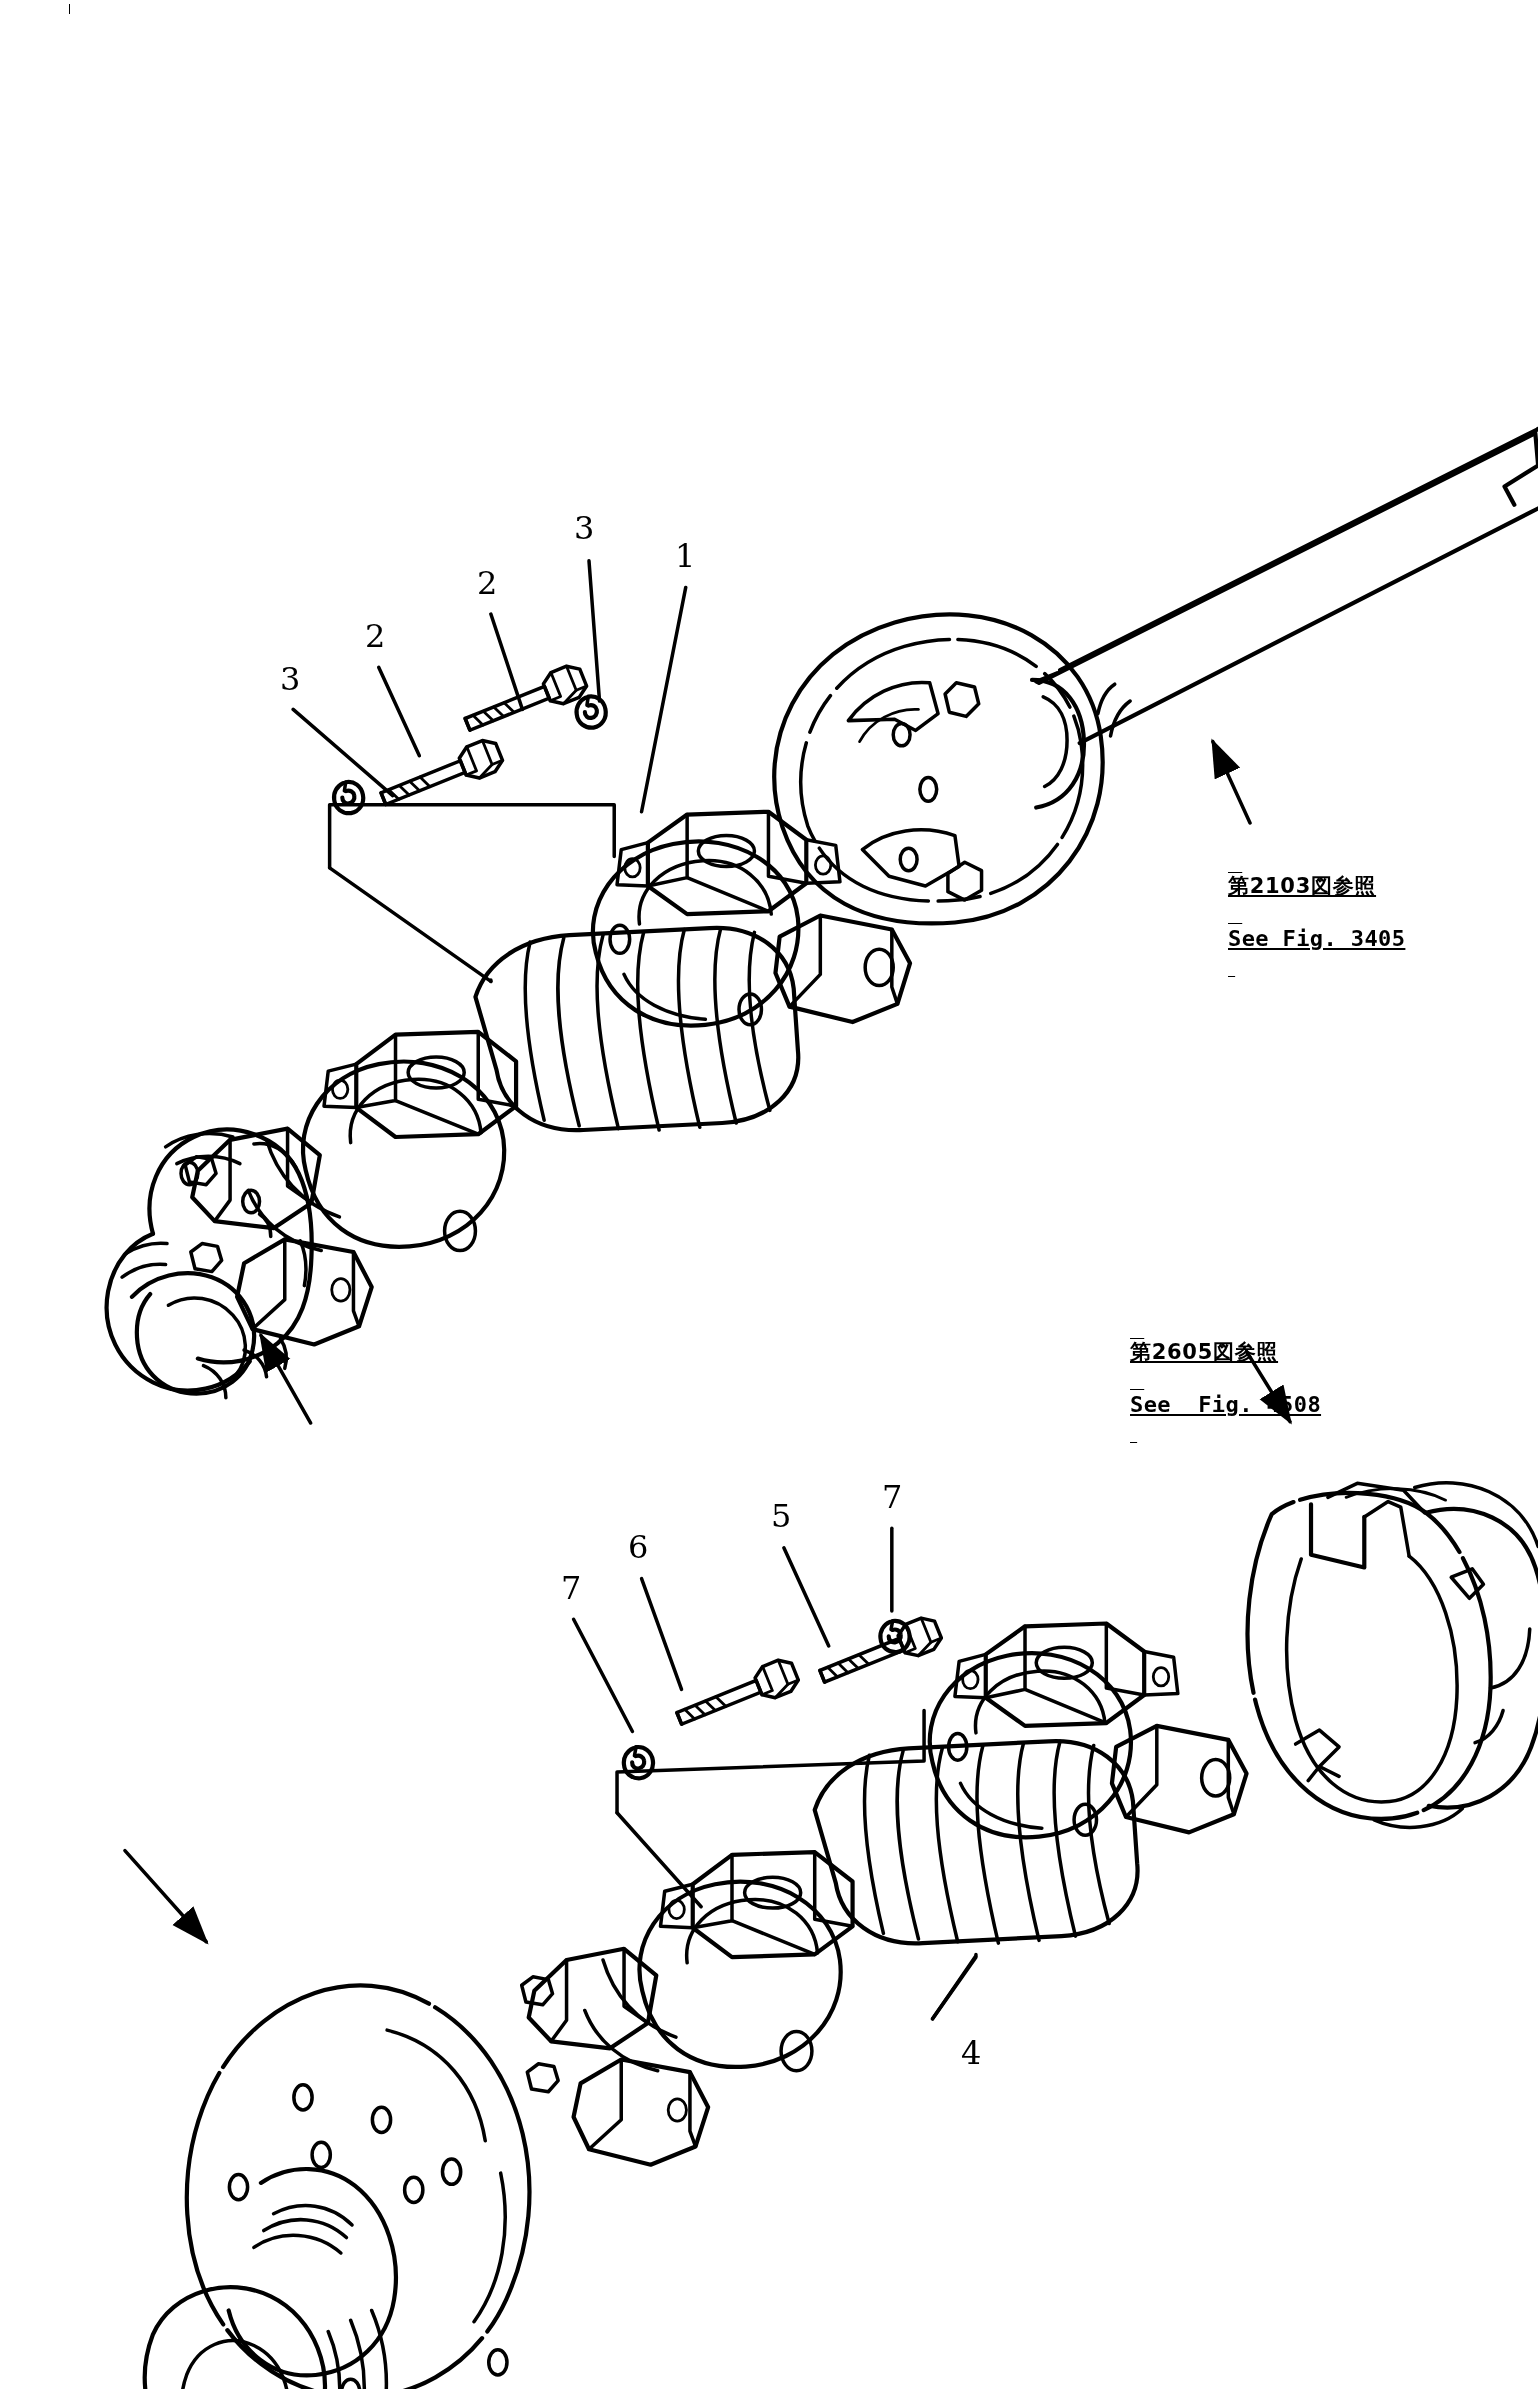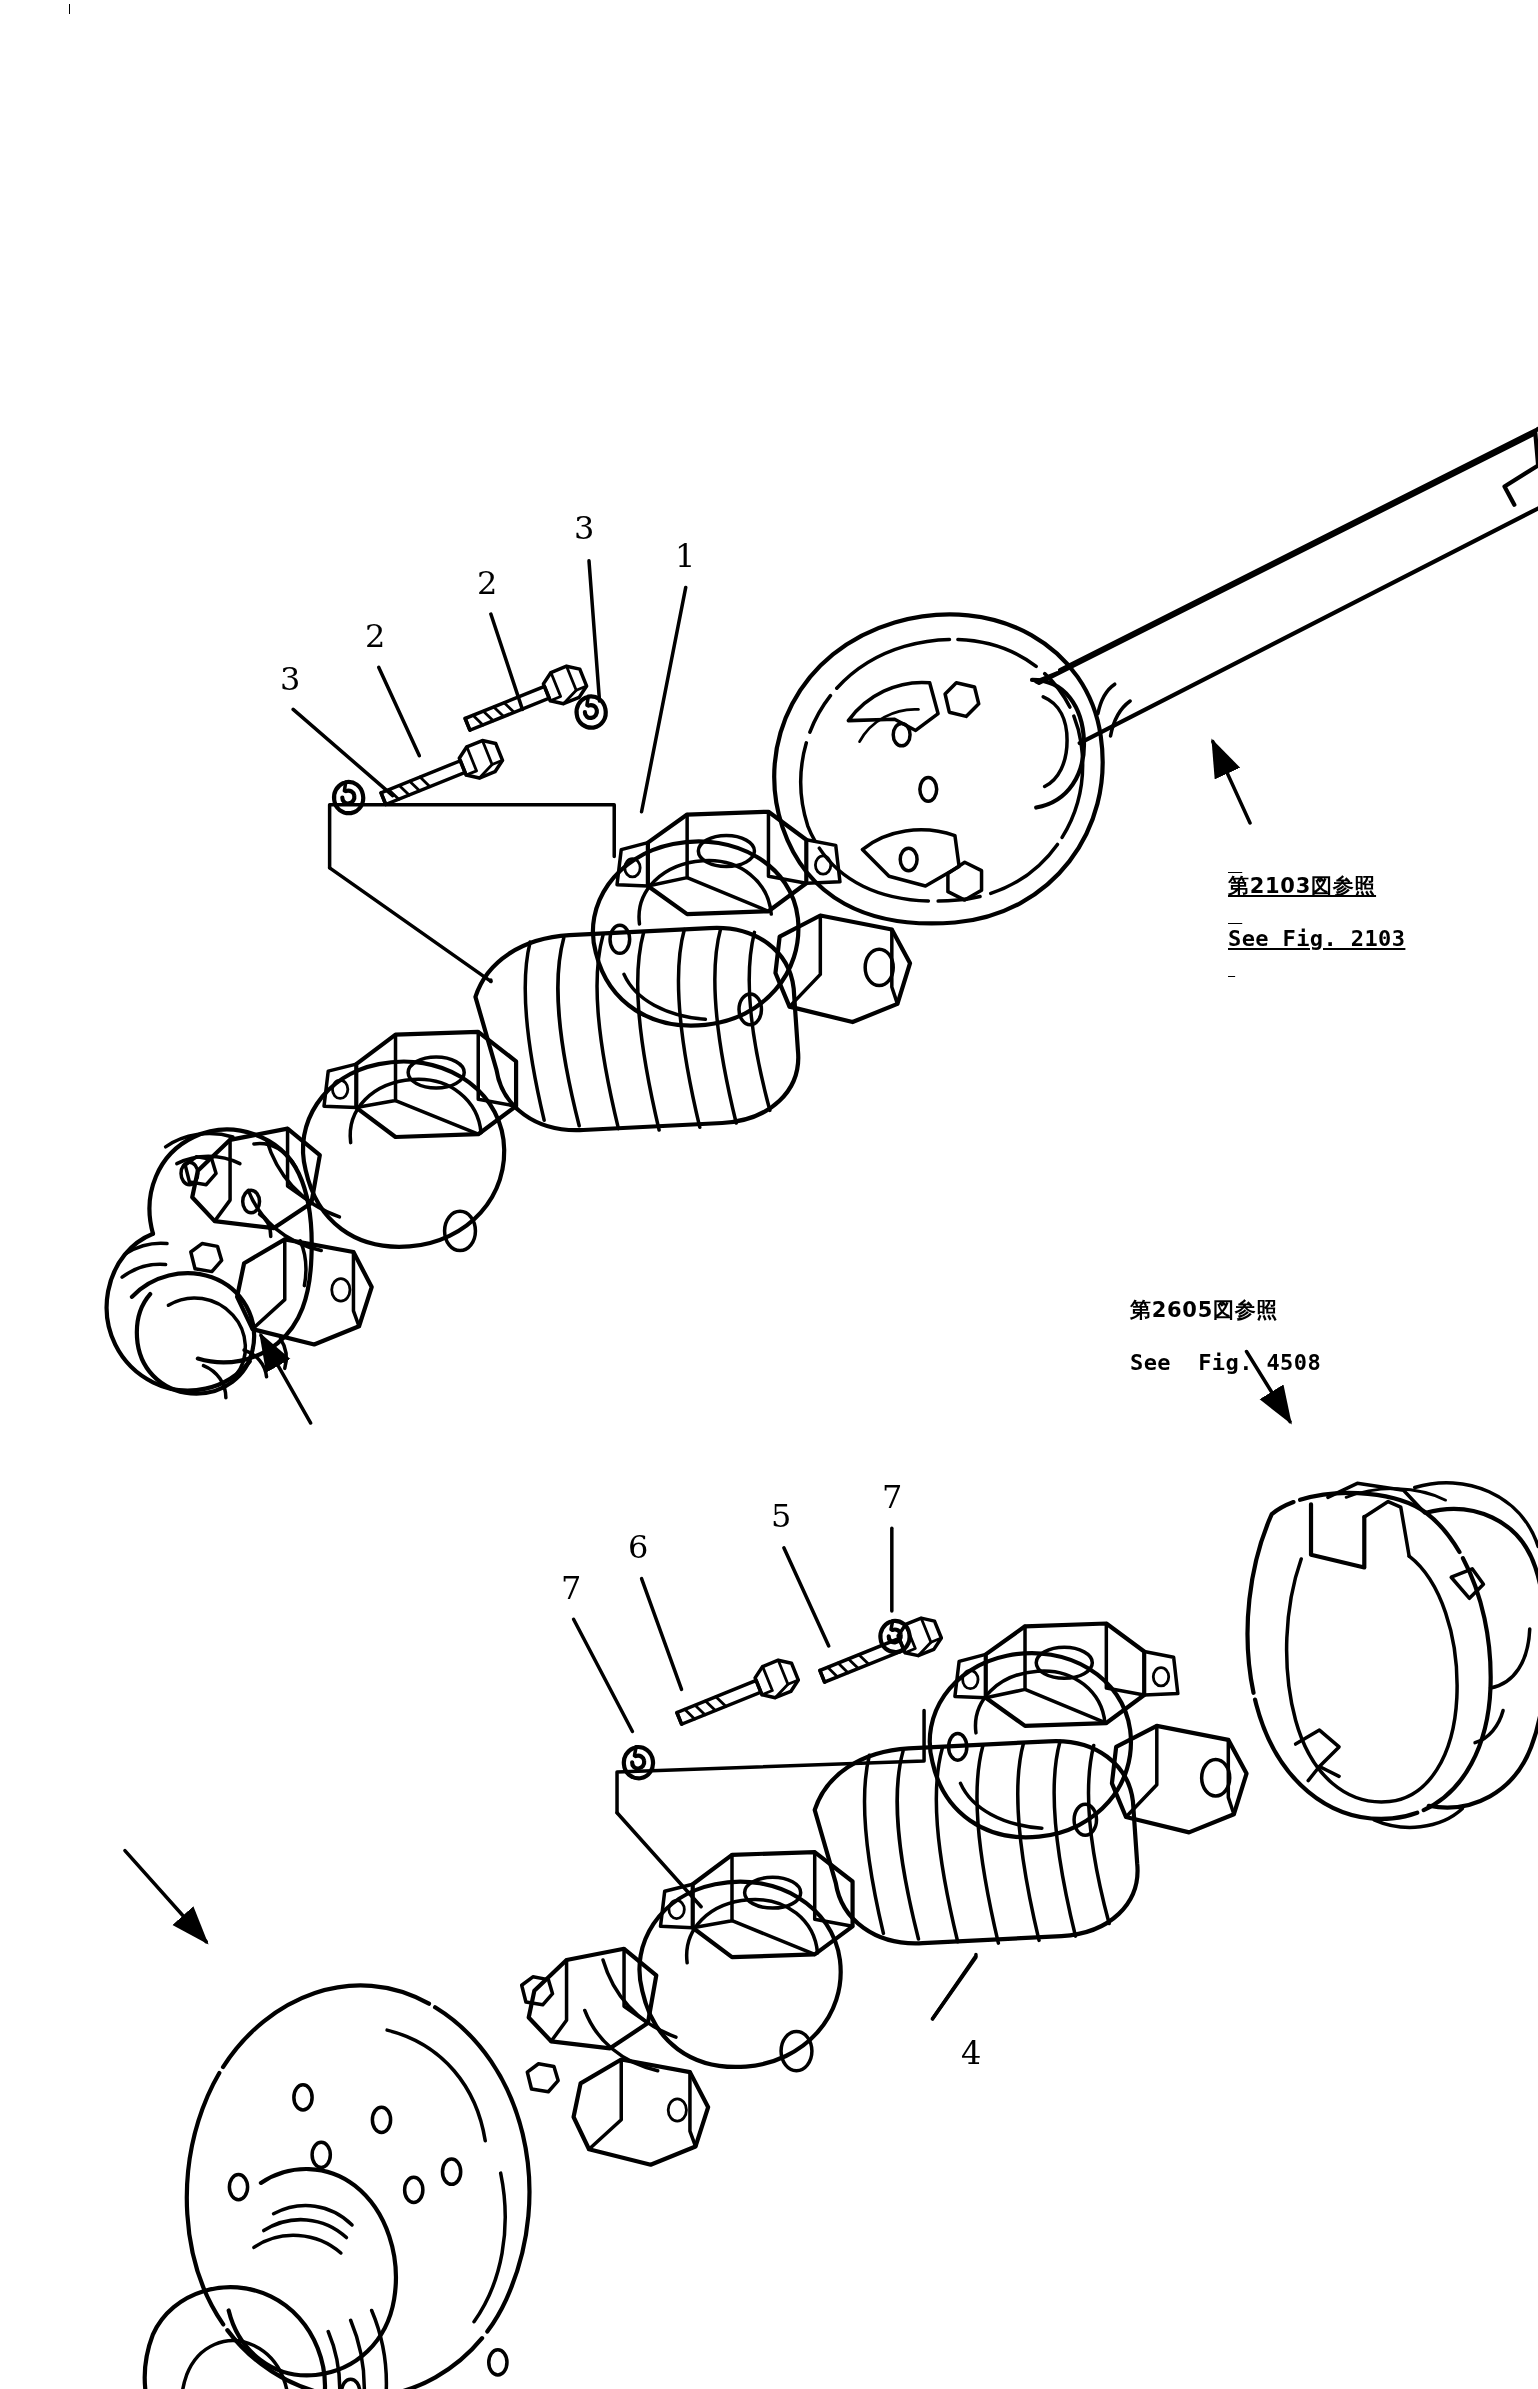--- a/index.html
+++ b/index.html
@@ -395,24 +395,24 @@
   <div class="callout" style="left:675px; top:540px;">1</div>
 
   <div class="callout" style="left:561px; top:1572px;">7</div>
   <div class="callout" style="left:628px; top:1531px;">6</div>
   <div class="callout" style="left:771px; top:1500px;">5</div>
   <div class="callout" style="left:882px; top:1481px;">7</div>
   <div class="callout" style="left:961px; top:2037px;">4</div>
 
   <div class="ref-label" style="left:1228px; top:848px;text-decoration:underline;">
     <div class="ref-jp">第2103図参照</div>
-    <div class="ref-en">See Fig. 2103</div>
+    <div class="ref-en">See Fig. 3405</div>
   </div>
 
 
-  <div class="ref-label" style="left:1130px; top:1272px;">
+  <div class="ref-label" style="left:1130px; top:1314px;text-decoration:underline;">
     <div class="ref-jp">第2605図参照</div>
     <div class="ref-en">See  Fig. 4508</div>
   </div>
 
 
 </div>
 
 
 </body></html>

